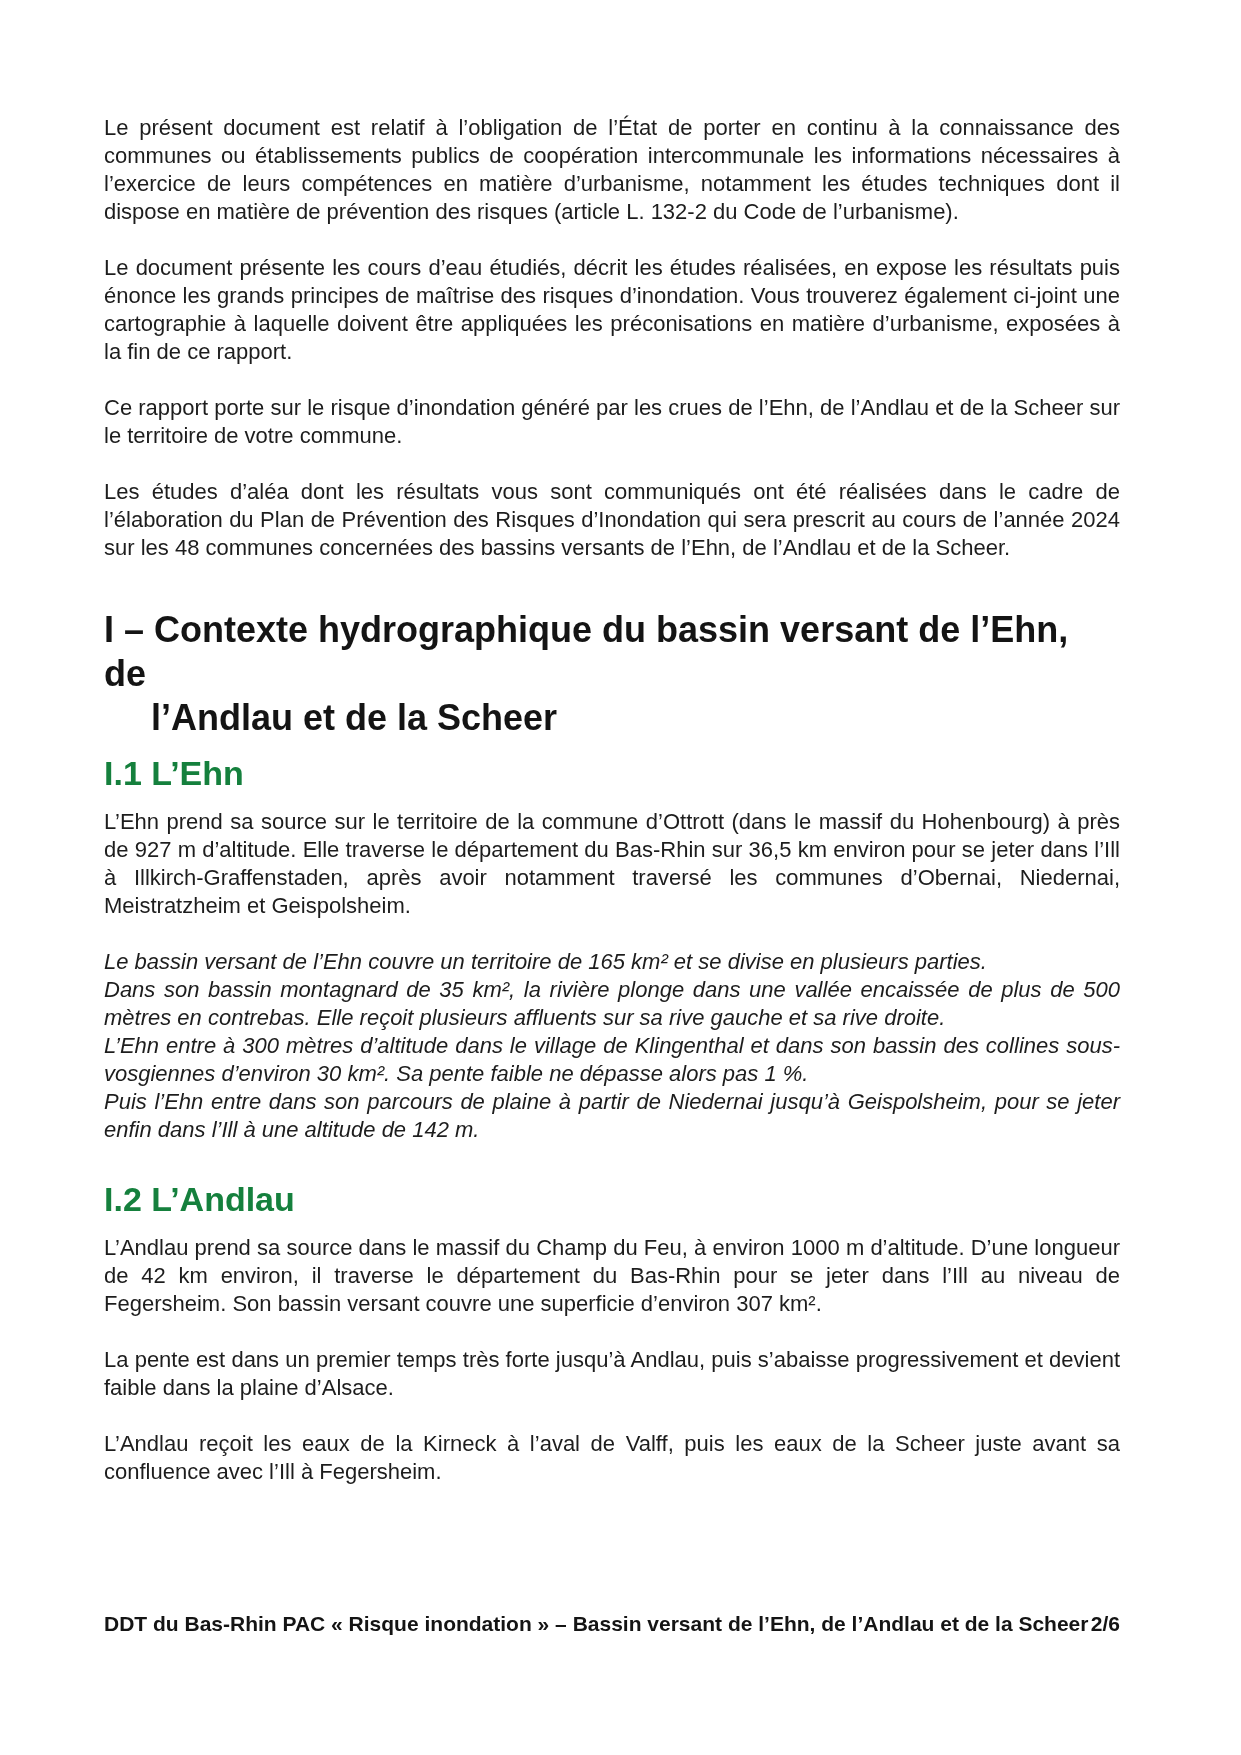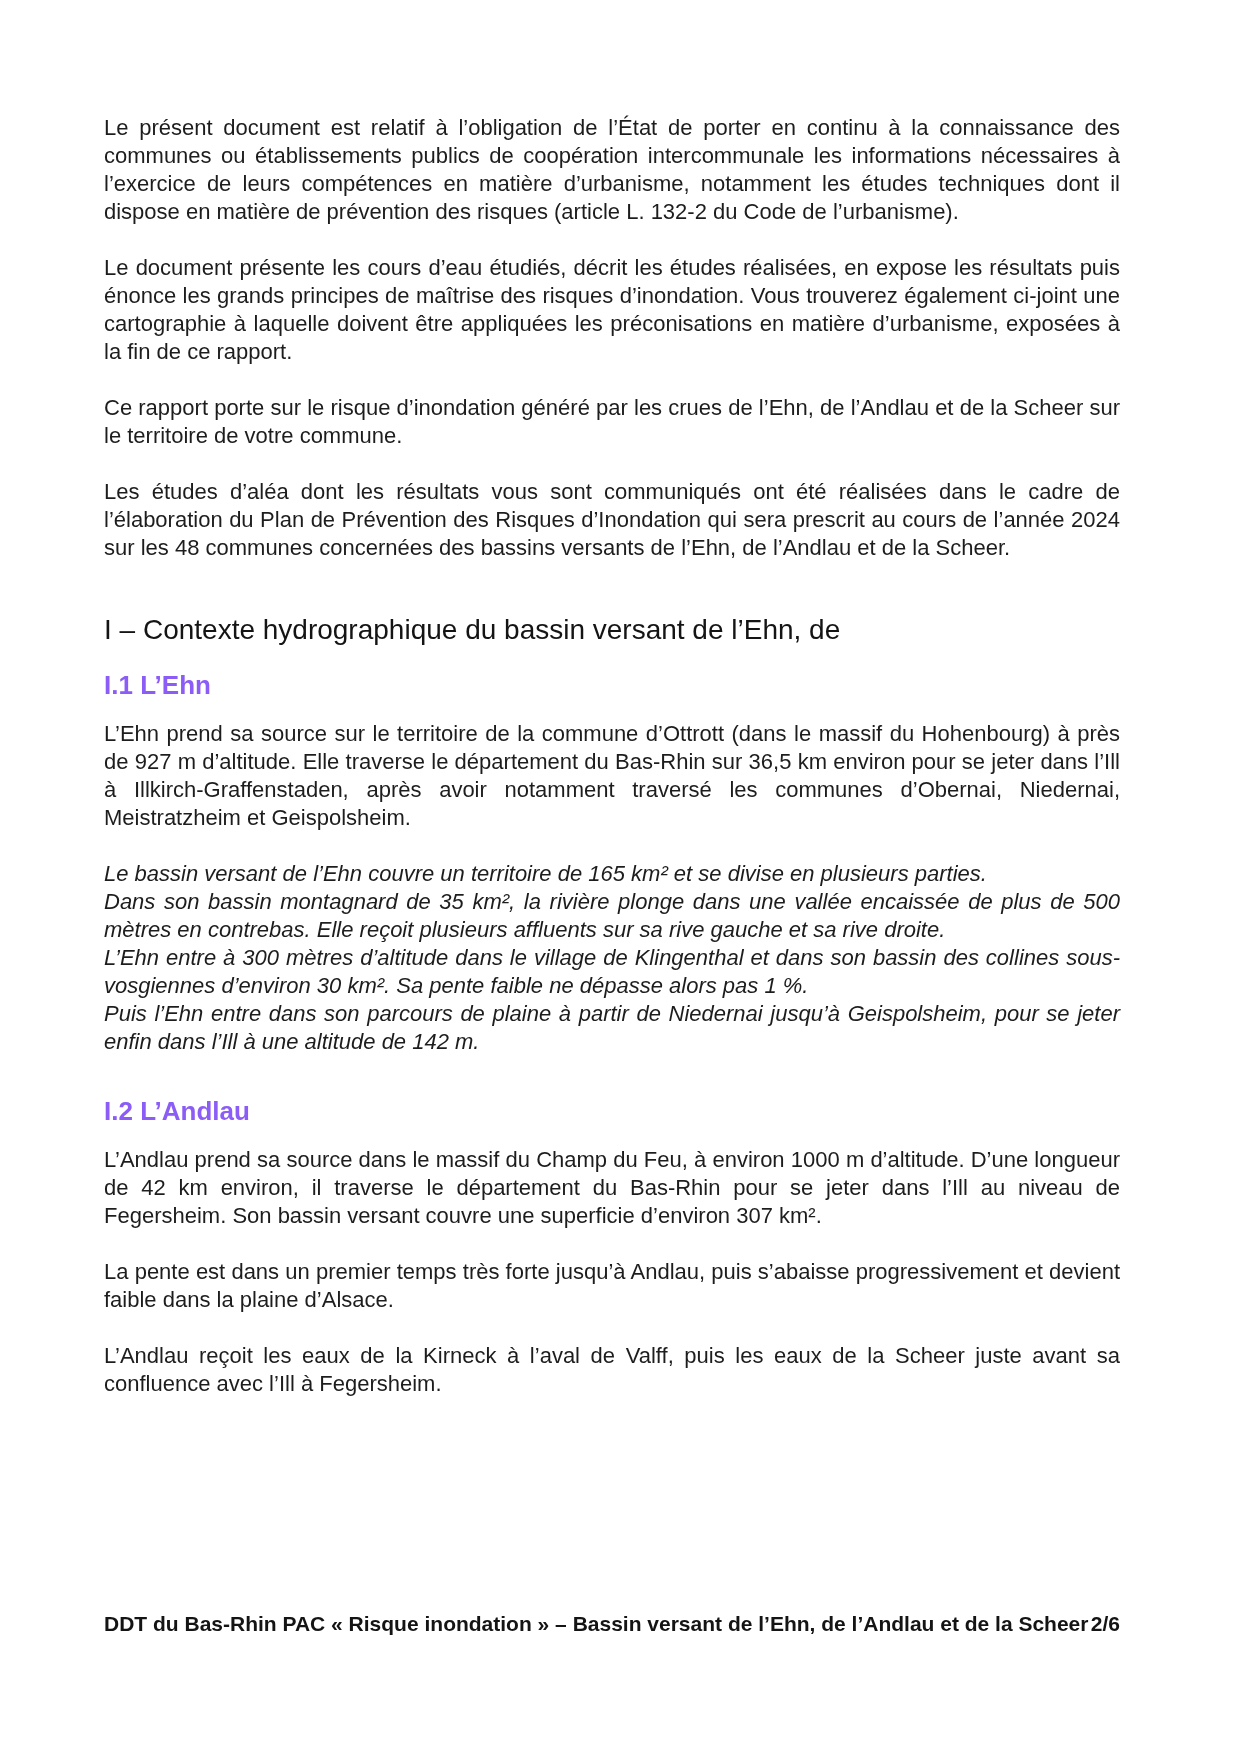--- a/index.html
+++ b/index.html
@@ -22,32 +22,32 @@
     font-size: 22px;
     line-height: 28px;
     text-align: justify;
     margin: 0 0 28px 0;
   }
   p.tight {
     margin: 0;
     font-style: italic;
   }
   h1.doc-h1 {
-    font-size: 28px;
+    font-size: 36px;
     line-height: 44px;
-    font-weight: 400;
+    font-weight: 700;
     color: #141414;
     margin: 46px 0 12px 0;
   }
   h1.doc-h1 .l2 { display: block; padding-left: 47px; }
   h2.doc-h2 {
-    font-size: 26px;
+    font-size: 34px;
     line-height: 34px;
     font-weight: 700;
-    color: #8b5cf6;
+    color: #15803d;
     margin: 38px 0 18px 0;
   }
   h2.doc-h2.first { margin-top: 16px; }
   .footer {
     position: absolute;
     left: 104px;
     right: 121px;
     top: 1612px;
     display: flex;
     justify-content: space-between;
@@ -63,20 +63,21 @@
 <div class="sheet">
   <div class="content">
 
     <p class="body">Le présent document est relatif à l’obligation de l’État de porter en continu à la connaissance des communes ou établissements publics de coopération intercommunale les informations nécessaires à l’exercice de leurs compétences en matière d’urbanisme, notamment les études techniques dont il dispose en matière de prévention des risques (article L. 132-2 du Code de l’urbanisme).</p>
     <p class="body">Le document présente les cours d’eau étudiés, décrit les études réalisées, en expose les résultats puis énonce les grands principes de maîtrise des risques d’inondation. Vous trouverez également ci-joint une cartographie à laquelle doivent être appliquées les préconisations en matière d’urbanisme, exposées à la fin de ce rapport.</p>
     <p class="body">Ce rapport porte sur le risque d’inondation généré par les crues de l’Ehn, de l’Andlau et de la Scheer sur le territoire de votre commune.</p>
     <p class="body">Les études d’aléa dont les résultats vous sont communiqués ont été réalisées dans le cadre de l’élaboration du Plan de Prévention des Risques d’Inondation qui sera prescrit au cours de l’année 2024 sur les 48 communes concernées des bassins versants de l’Ehn, de l’Andlau et de la Scheer.</p>
 
     <h1 class="doc-h1">
       <span class="l1">I – Contexte hydrographique du bassin versant de l’Ehn, de</span>
+      <span class="l2">l’Andlau et de la Scheer</span>
     </h1>
 
     <h2 class="doc-h2 first">I.1 L’Ehn</h2>
 
     <p class="body">L’Ehn prend sa source sur le territoire de la commune d’Ottrott (dans le massif du Hohenbourg) à près de 927 m d’altitude. Elle traverse le département du Bas-Rhin sur 36,5 km environ pour se jeter dans l’Ill à Illkirch-Graffenstaden, après avoir notamment traversé les communes d’Obernai, Niedernai, Meistratzheim et Geispolsheim.</p>
 
     <div>
       <p class="body tight">Le bassin versant de l’Ehn couvre un territoire de 165 km² et se divise en plusieurs parties.</p>
       <p class="body tight">Dans son bassin montagnard de 35 km², la rivière plonge dans une vallée encaissée de plus de 500 mètres en contrebas. Elle reçoit plusieurs affluents sur sa rive gauche et sa rive droite.</p>
       <p class="body tight">L’Ehn entre à 300 mètres d’altitude dans le village de Klingenthal et dans son bassin des collines sous-vosgiennes d’environ 30 km². Sa pente faible ne dépasse alors pas 1 %.</p>

